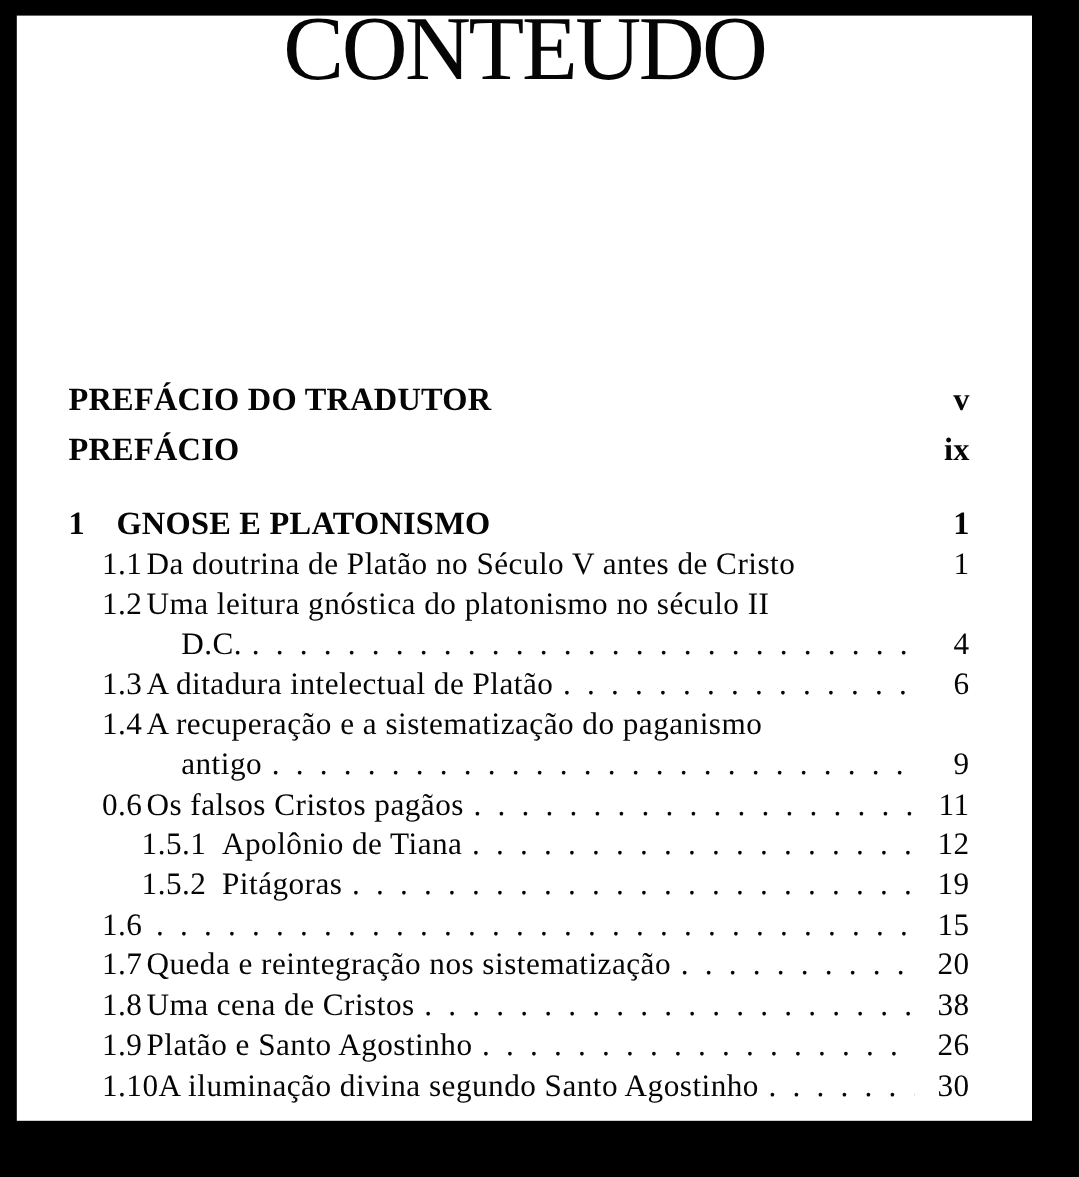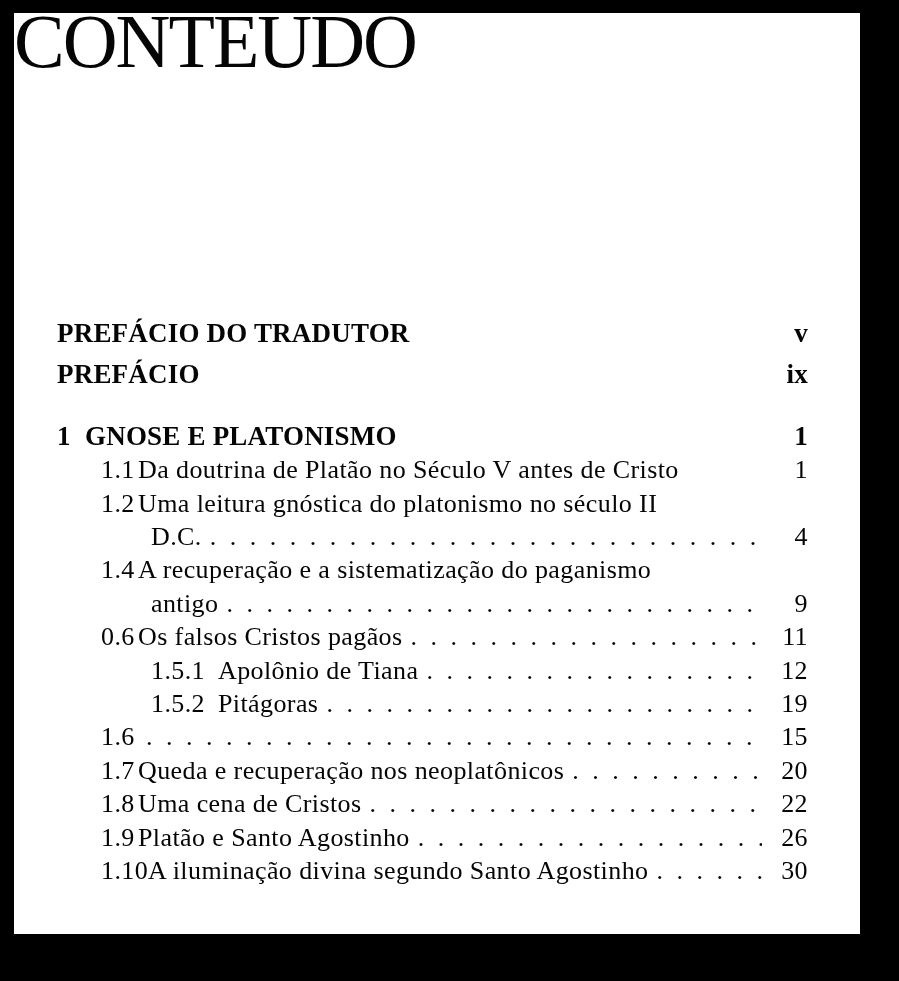--- a/index.html
+++ b/index.html
@@ -13,21 +13,21 @@
   }
   #paper {
     position: absolute;
     left: 14px; top: 13px;
     width: 846px; height: 921px;
     background: #ffffff;
     overflow: hidden;
   }
   .doc-title {
     margin: -10px 0 0 0;
-    text-align: left;
+    text-align: center;
     font-size: 76px;
     font-weight: 500;
     letter-spacing: -2px;
     line-height: 1.0;
     white-space: nowrap;
   }
   .toc {
     margin-top: 238px;
     padding: 0 52px 0 43px;
   }
@@ -36,30 +36,31 @@
     align-items: baseline;
     line-height: 33.4px;
     font-size: 26px;
     letter-spacing: 0.4px;
     white-space: nowrap;
   }
   .row.part, .row.chapter {
     font-weight: bold;
     font-size: 27px;
     letter-spacing: 0.2px;
+    gap: 12px;
   }
   .row.part { margin-top: 8px; }
   .row.part.first { margin-top: 0; }
   .row.chapter { margin-top: 28px; }
   .num { flex: 0 0 auto; }
   .row.chapter    .num { min-width: 28px; }
   .row.section    .num { min-width: 37px; }
   .row.subsection .num { min-width: 67px; }
-  .row.section    { margin-left: 44px; }
-  .row.subsection { margin-left: 94px; }
+  .row.section    { margin-left: 28px; }
+  .row.subsection { margin-left: 61px; }
   .row.cont       { margin-left: 94px; }
   .entry-text { flex: 0 1 auto; overflow: hidden; }
   .leader {
     flex: 1 1 0;
     overflow: hidden;
     margin: 0 10px 0 8px;
     text-align: right;
     min-width: 0;
   }
   .has-dots .leader::after {
@@ -114,20 +115,26 @@
         <span class="leader"></span>
         <span class="page-num"></span>
       </div>
 
       <div class="row cont has-dots">
         <span class="entry-text">D.C.</span>
         <span class="leader"></span>
         <span class="page-num">4</span>
       </div>
 
+      <div class="row section has-dots">
+        <span class="num">1.3</span>
+        <span class="entry-text">A ditadura intelectual de Platão</span>
+        <span class="leader"></span>
+        <span class="page-num">6</span>
+      </div>
 
       <div class="row section">
         <span class="num">1.4</span>
         <span class="entry-text">A recuperação e a sistematização do paganismo</span>
         <span class="leader"></span>
         <span class="page-num"></span>
       </div>
 
       <div class="row cont has-dots">
         <span class="entry-text">antigo</span>
@@ -157,30 +164,30 @@
       </div>
 
       <div class="row section has-dots">
         <span class="num">1.6</span>
         <span class="leader"></span>
         <span class="page-num">15</span>
       </div>
 
       <div class="row section has-dots">
         <span class="num">1.7</span>
-        <span class="entry-text">Queda e recuperação nos neoplatônicos</span>
+        <span class="entry-text">Queda e reintegração nos sistematização</span>
         <span class="leader"></span>
         <span class="page-num">20</span>
       </div>
 
       <div class="row section has-dots">
         <span class="num">1.8</span>
         <span class="entry-text">Uma cena de Cristos</span>
         <span class="leader"></span>
-        <span class="page-num">22</span>
+        <span class="page-num">38</span>
       </div>
 
       <div class="row section has-dots">
         <span class="num">1.9</span>
         <span class="entry-text">Platão e Santo Agostinho</span>
         <span class="leader"></span>
         <span class="page-num">26</span>
       </div>
 
       <div class="row section has-dots">

